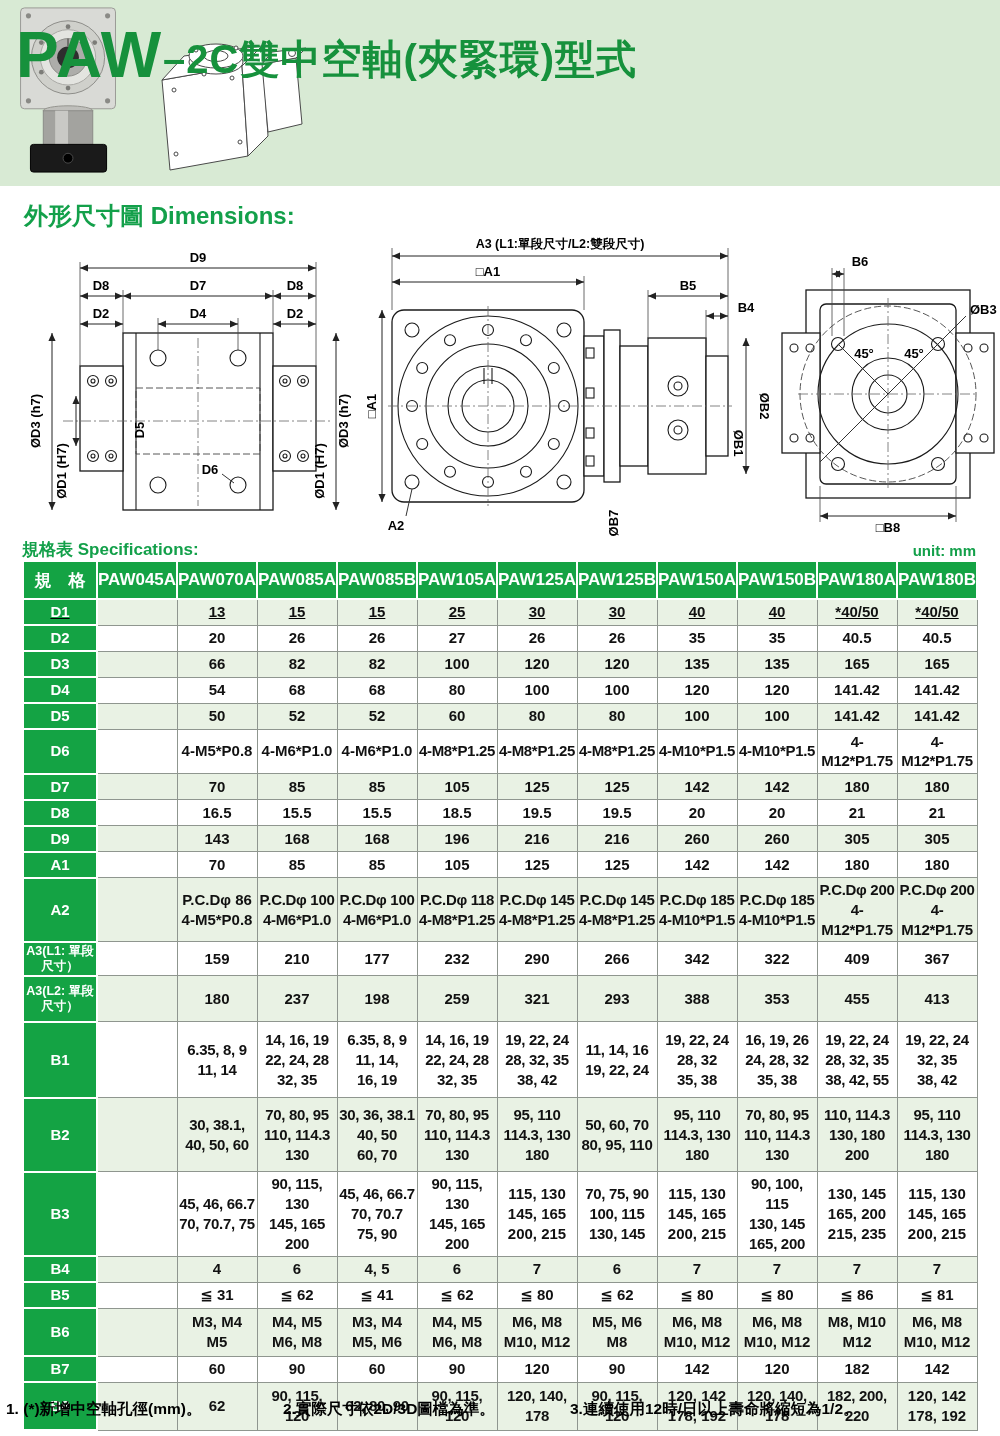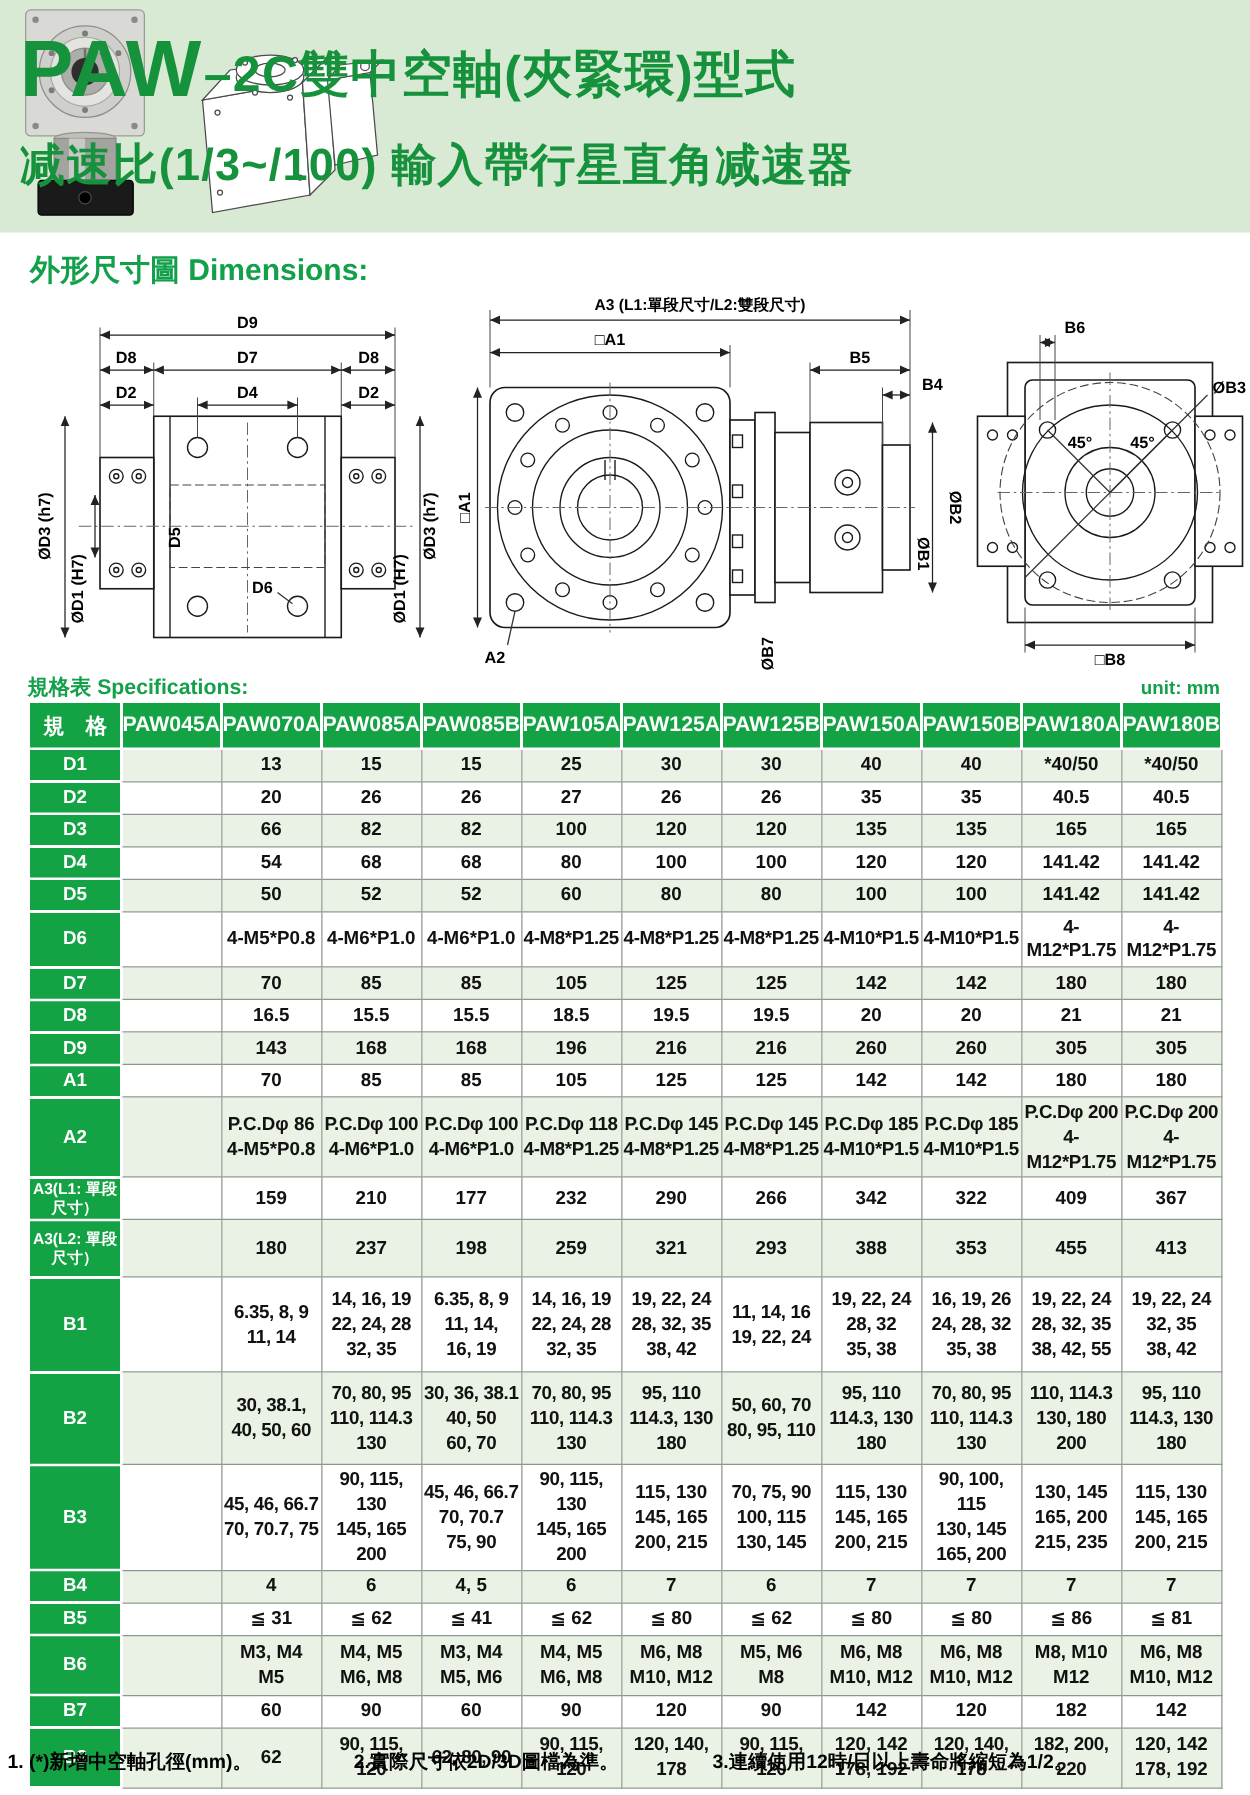--- a/index.html
+++ b/index.html
@@ -50,21 +50,20 @@
 </style>
 </head>
 <body>
 
 <div id="page">
 
   <div class="band">
     <div class="titleline1">
       <span class="brand">PAW</span><span class="titlerest">–2C雙中空軸(夾緊環)型式</span>
     </div>
-    <div class="titleline2">减速比(1/3~/100) 輸入帶行星直角减速器</div>
 
     
     <svg style="left:696px;top:6px;" width="140" height="178" viewBox="0 0 140 180">
       <rect x="20" y="8" width="96" height="102" rx="4" fill="#d9dad6" stroke="#9a9a96"></rect>
       <circle cx="28" cy="16" r="2.6" fill="#8a8a86"></circle>
         <circle cx="108" cy="16" r="2.6" fill="#8a8a86"></circle>
       <circle cx="28" cy="102" r="2.6" fill="#8a8a86"></circle>
         <circle cx="108" cy="102" r="2.6" fill="#8a8a86"></circle>
       <circle cx="68" cy="58" r="37" fill="#cfd0cb" stroke="#8d8d89"></circle>
       <circle cx="68" cy="58" r="28" fill="#e3e4e0" stroke="#a9a9a5"></circle>
@@ -311,21 +310,21 @@
             <th>PAW105A</th>
             <th>PAW125A</th>
             <th>PAW125B</th>
             <th>PAW150A</th>
             <th>PAW150B</th>
             <th>PAW180A</th>
             <th>PAW180B</th>
           </tr>
         </thead>
       <tbody>
-          <tr class="alt" style="height: 26px;">
+          <tr class="alt" style="height: 26px; text-decoration: underline;">
             <th class="rowlabel">D1</th>
             <td></td>
             <td>13</td>
             <td>15</td>
             <td>15</td>
             <td>25</td>
             <td>30</td>
             <td>30</td>
             <td>40</td>
             <td>40</td>

